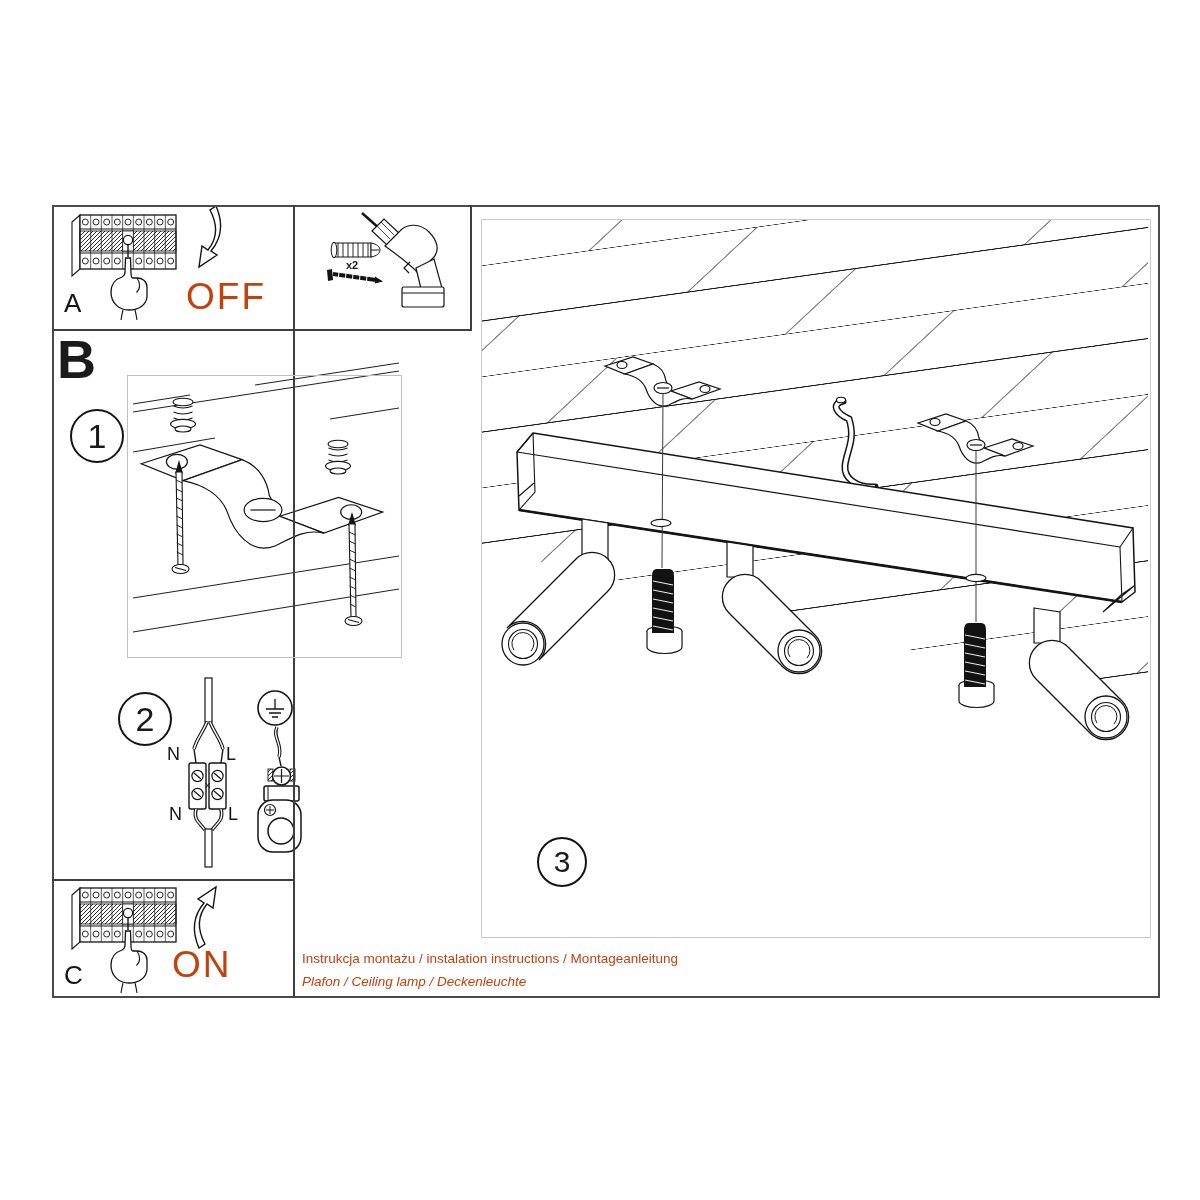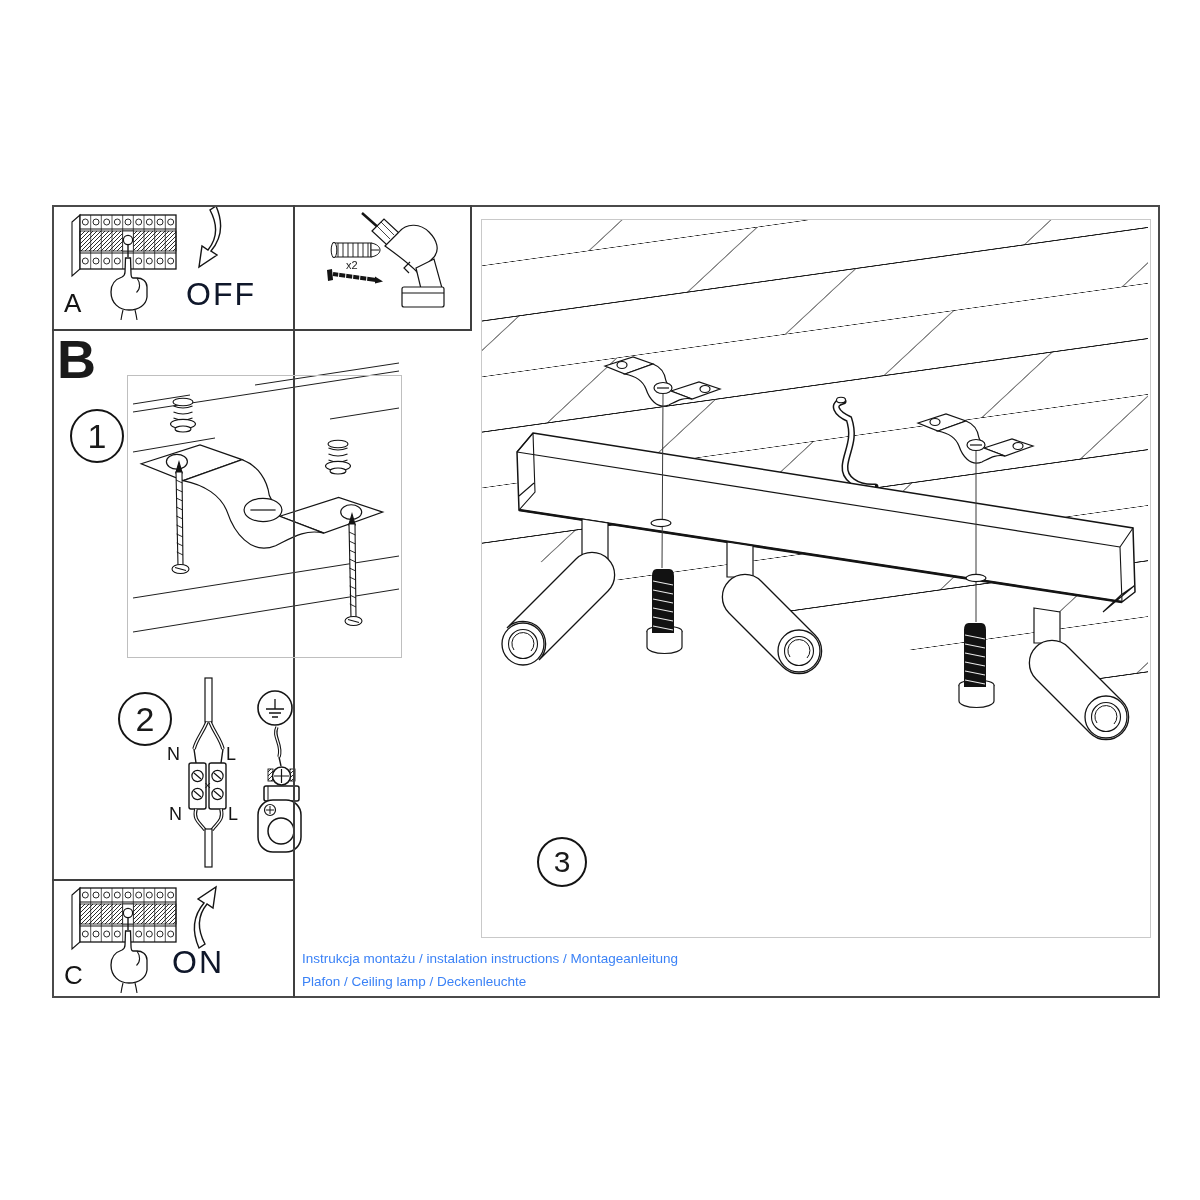--- a/index.html
+++ b/index.html
@@ -6,23 +6,23 @@
   #page{position:relative;width:1200px;height:1200px;background:#ffffff;overflow:hidden;
         font-family:"Liberation Sans", sans-serif;color:#1a1a1a;}
   #art{position:absolute;left:0;top:0;width:1200px;height:1200px;}
   .frame{position:absolute;border:2px solid #4a4a4a;}
   .divider{position:absolute;background:#3f3f3f;}
   .graybox{position:absolute;border:1px solid #c9c9c9;}
   .badge{position:absolute;border:2px solid #141414;border-radius:50%;
          display:flex;align-items:center;justify-content:center;background:#fff;}
   .lbl{position:absolute;white-space:pre;}
   .big-letter{font-size:26px;color:#141414;}
-  .state{font-size:32px;letter-spacing:2px;color:#0f172a;}
+  .state{font-size:37px;letter-spacing:2px;color:#c2410c;}
   .wire-lbl{font-size:18px;color:#141414;}
-  .foot{font-size:13.5px;color:#3b82f6;}
+  .foot{font-size:13.5px;color:#c2410c;}
 </style>
 </head>
 <body>
 
 <div id="page">
 
   <svg id="art" viewBox="0 0 1200 1200">
     <defs>
       <pattern id="planks" patternUnits="userSpaceOnUse" width="340" height="110" patternTransform="rotate(-8) skewX(-55)">
         <path d="M0,0H340 M0,55H340 M170,0V55 M0,55V110 M340,55V110" stroke="#1f1f1f" stroke-width="1.1" fill="none"></path>
@@ -261,33 +261,33 @@
 
   <div class="frame" style="left:52px;top:205px;width:1104px;height:789px;"></div>
   <div class="divider" style="left:293px;top:205px;width:2px;height:793px;"></div>
   <div class="divider" style="left:470px;top:205px;width:2px;height:126px;"></div>
   <div class="divider" style="left:52px;top:329px;width:420px;height:2px;"></div>
   <div class="divider" style="left:52px;top:879px;width:243px;height:2px;"></div>
   <div class="graybox" style="left:481px;top:219px;width:668px;height:717px;border-color:#c9c9c9;"></div>
 
   <div class="lbl big-letter" style="left:64px;top:288px;">A</div>
   <div class="lbl state" style="left:186px;top:276px;">OFF</div>
-  <div class="lbl" style="left:346px;top:259px;font-size:11px;font-weight:normal;">x2</div>
+  <div class="lbl" style="left:346px;top:259px;font-size:11px;font-weight:bold;">x2</div>
 
   <div class="lbl" style="left:57px;top:328px;font-size:54px;font-weight:bold;">B</div>
 
   <div class="badge" style="left:70px;top:409px;width:50px;height:50px;font-size:34px;">1</div>
   <div class="badge" style="left:118px;top:692px;width:50px;height:50px;font-size:34px;">2</div>
   <div class="badge" style="left:537px;top:837px;width:46px;height:46px;font-size:30px;">3</div>
 
   <div class="graybox" style="left:127px;top:375px;width:273px;height:281px;border-color:#bfbfbf;"></div>
 
   <div class="lbl wire-lbl" style="left:167px;top:744px;">N</div>
   <div class="lbl wire-lbl" style="left:226px;top:744px;">L</div>
   <div class="lbl wire-lbl" style="left:169px;top:804px;">N</div>
   <div class="lbl wire-lbl" style="left:228px;top:804px;">L</div>
 
   <div class="lbl big-letter" style="left:64px;top:960px;">C</div>
   <div class="lbl state" style="left:172px;top:944px;">ON</div>
 
   <div class="lbl foot" style="left:302px;top:951px;">Instrukcja montażu / instalation instructions / Montageanleitung</div>
-  <div class="lbl foot" style="left:302px;top:974px;">Plafon / Ceiling lamp / Deckenleuchte</div>
+  <div class="lbl foot" style="left:302px;top:974px;font-style:italic;">Plafon / Ceiling lamp / Deckenleuchte</div>
 </div>
 
 </body></html>

